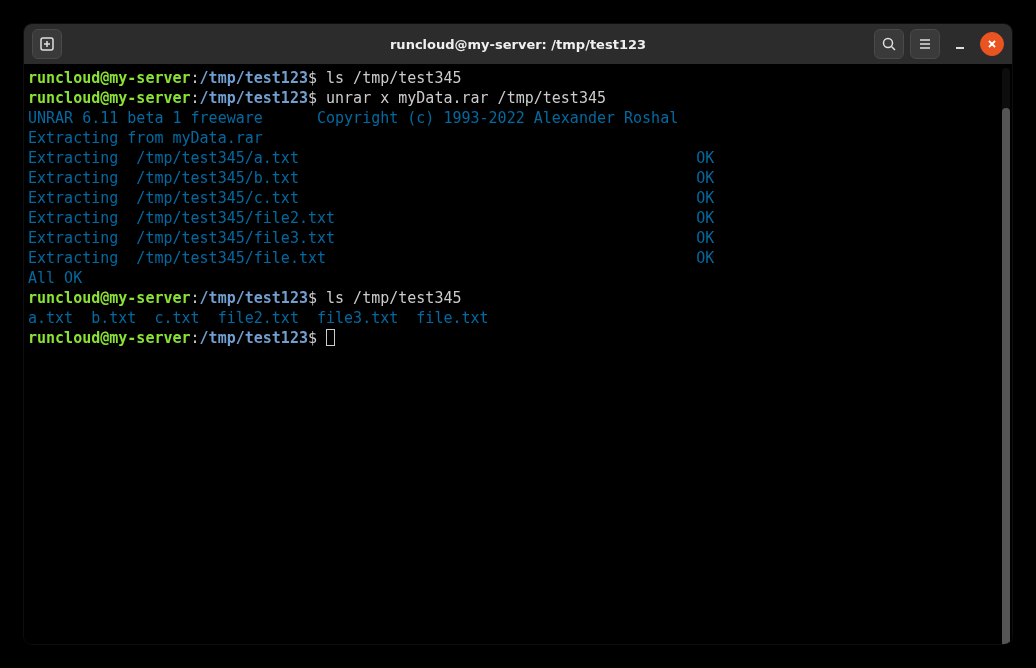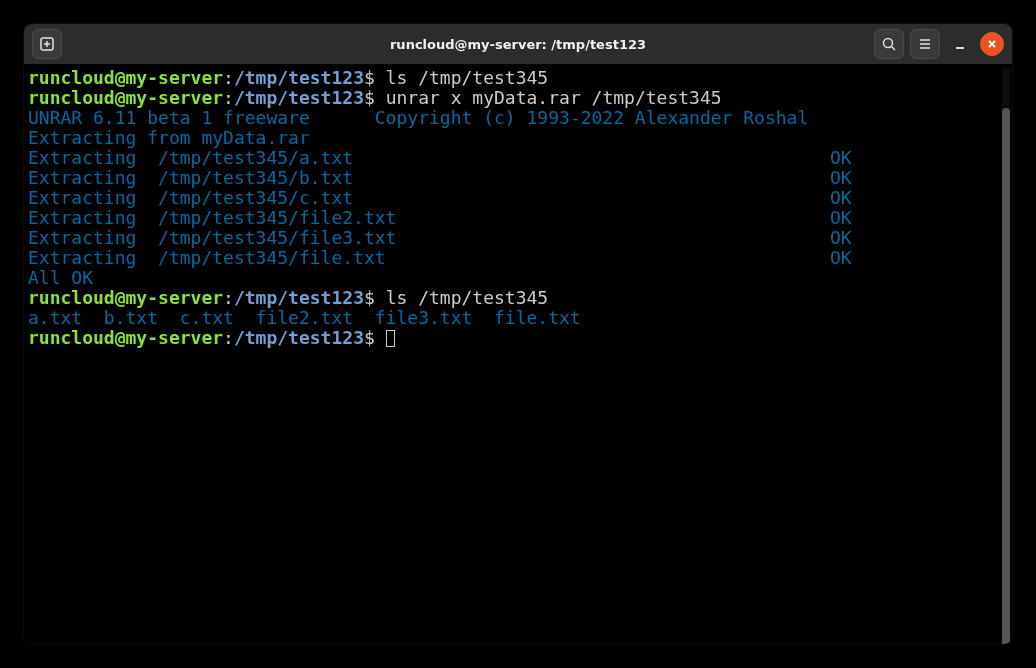--- a/index.html
+++ b/index.html
@@ -83,21 +83,21 @@
     }
     .tb-btn.close svg {
       width: 12px;
       height: 12px;
     }
     .terminal-body {
       flex: 1;
       background: #000;
       padding: 4px 4px;
       color: #ccc;
-      font-size: 18px;
+      font-size: 15px;
       line-height: 20px;
       white-space: pre;
       position: relative;
       overflow: hidden;
     }
     .scrollbar {
       position: absolute;
       right: 2px;
       top: 4px;
       width: 8px;

